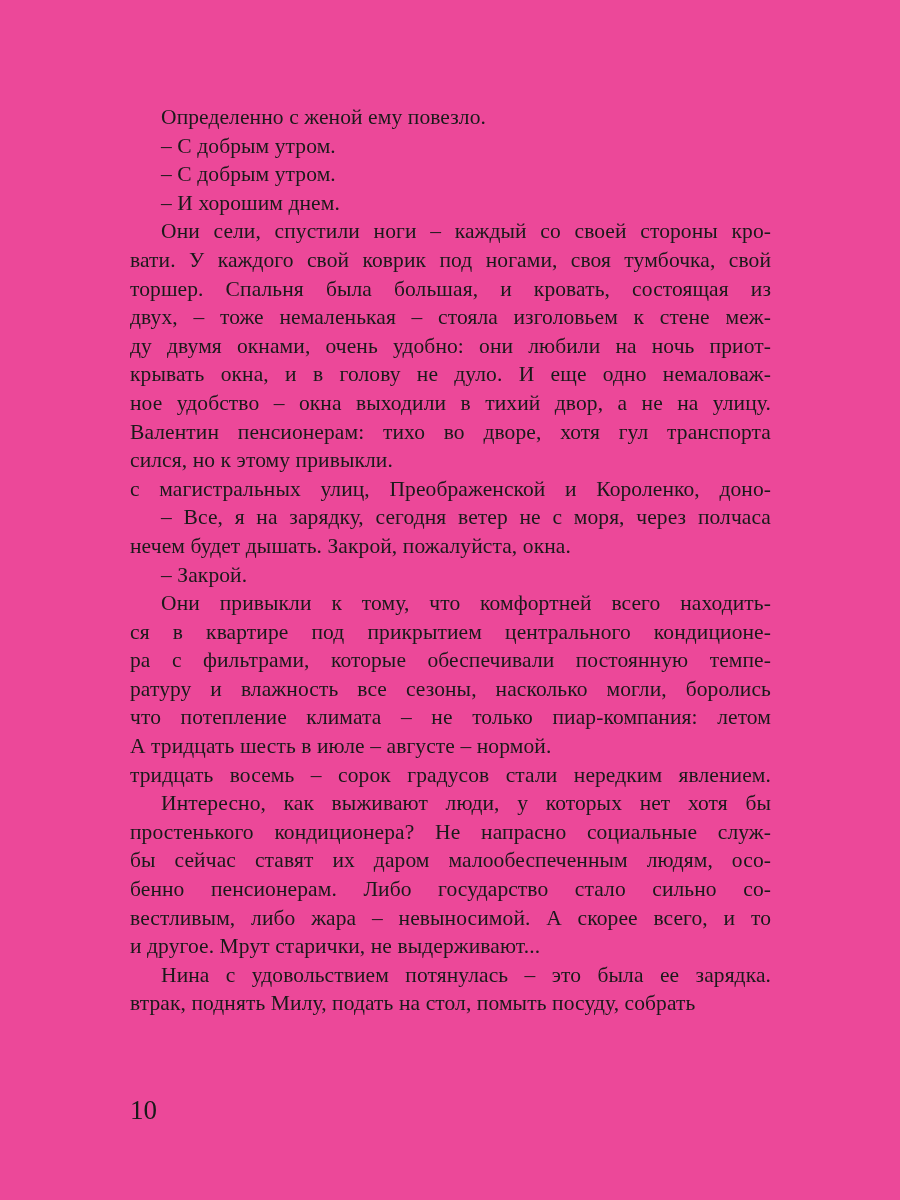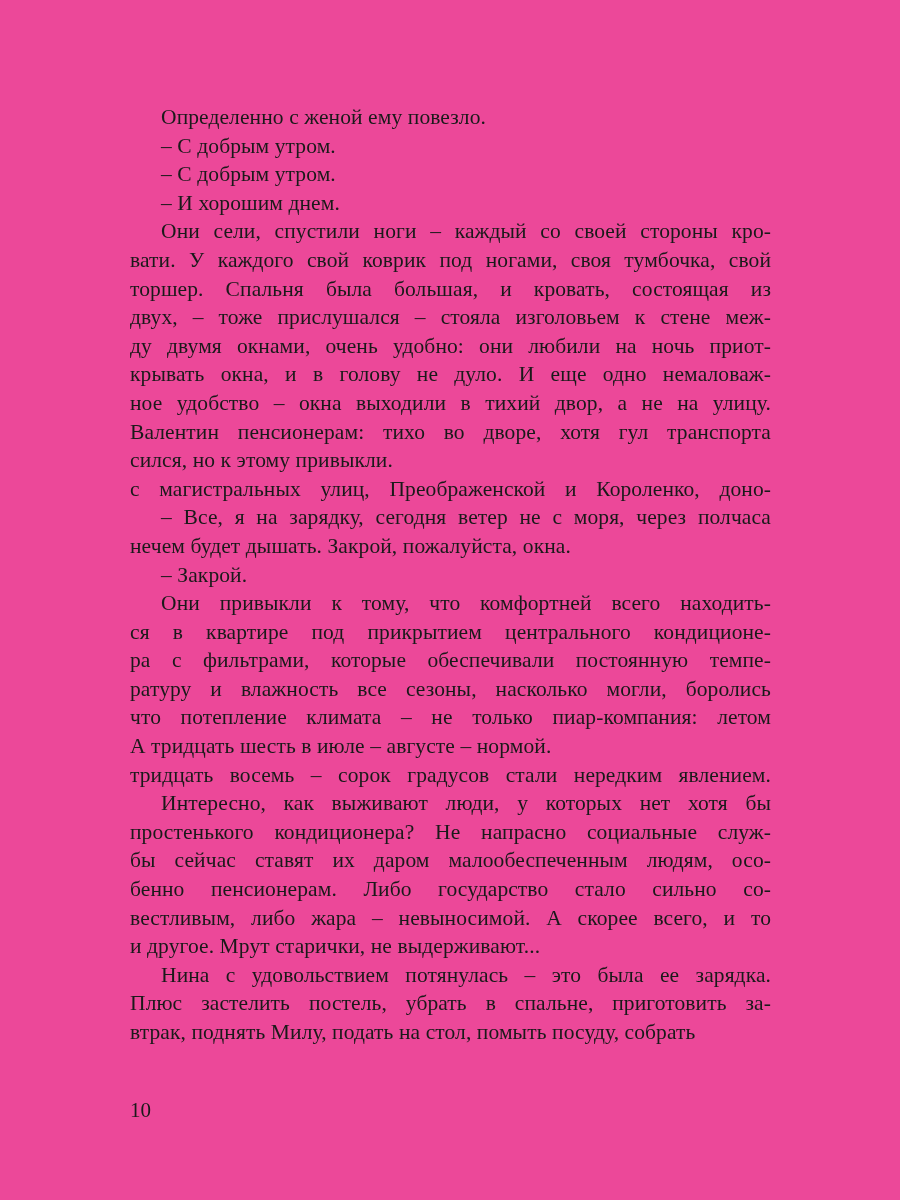--- a/index.html
+++ b/index.html
@@ -45,21 +45,21 @@
     text-align: left;
     text-align-last: left;
   }
   .line.first {
     text-indent: 31px;
   }
   .page-number {
     position: absolute;
     left: 130px;
     top: 1096px;
-    font-size: 21px;
+    font-size: 27px;
     line-height: 28px;
     color: #1a1a1a;
   }
 </style>
 </head>
 <body>
 
 <div class="book-page">
   <div class="text-block">
       <div class="para">
@@ -71,21 +71,21 @@
       <div class="para">
         <div class="line first last">– С добрым утром.</div>
       </div>
       <div class="para">
         <div class="line first last">– И хорошим днем.</div>
       </div>
       <div class="para">
         <div class="line first">Они сели, спустили ноги – каждый со своей стороны кро-</div>
         <div class="line">вати. У каждого свой коврик под ногами, своя тумбочка, свой</div>
         <div class="line">торшер. Спальня была большая, и кровать, состоящая из</div>
-        <div class="line">двух, – тоже прислушался – стояла изголовьем к стене меж-</div>
+        <div class="line">двух, – тоже немаленькая – стояла изголовьем к стене меж-</div>
         <div class="line">ду двумя окнами, очень удобно: они любили на ночь приот-</div>
         <div class="line">крывать окна, и в голову не дуло. И еще одно немаловаж-</div>
         <div class="line">ное удобство – окна выходили в тихий двор, а не на улицу.</div>
         <div class="line">Валентин пенсионерам: тихо во дворе, хотя гул транспорта</div>
         <div class="line last">сился, но к этому привыкли.</div>
         <div class="line">с магистральных улиц, Преображенской и Короленко, доно-</div>
       </div>
       <div class="para">
         <div class="line first">– Все, я на зарядку, сегодня ветер не с моря, через полчаса</div>
         <div class="line last">нечем будет дышать. Закрой, пожалуйста, окна.</div>
@@ -105,18 +105,17 @@
       <div class="para">
         <div class="line first">Интересно, как выживают люди, у которых нет хотя бы</div>
         <div class="line">простенького кондиционера? Не напрасно социальные служ-</div>
         <div class="line">бы сейчас ставят их даром малообеспеченным людям, осо-</div>
         <div class="line">бенно пенсионерам. Либо государство стало сильно со-</div>
         <div class="line">вестливым, либо жара – невыносимой. А скорее всего, и то</div>
         <div class="line last">и другое. Мрут старички, не выдерживают...</div>
       </div>
       <div class="para">
         <div class="line first">Нина с удовольствием потянулась – это была ее зарядка.</div>
-        <div class="line">Плюс застелить постель, убрать в спальне, приготовить за-</div>
         <div class="line last">втрак, поднять Милу, подать на стол, помыть посуду, собрать</div>
       </div>
     </div>
   <div class="page-number">10</div>
 </div>
 
 </body></html>

